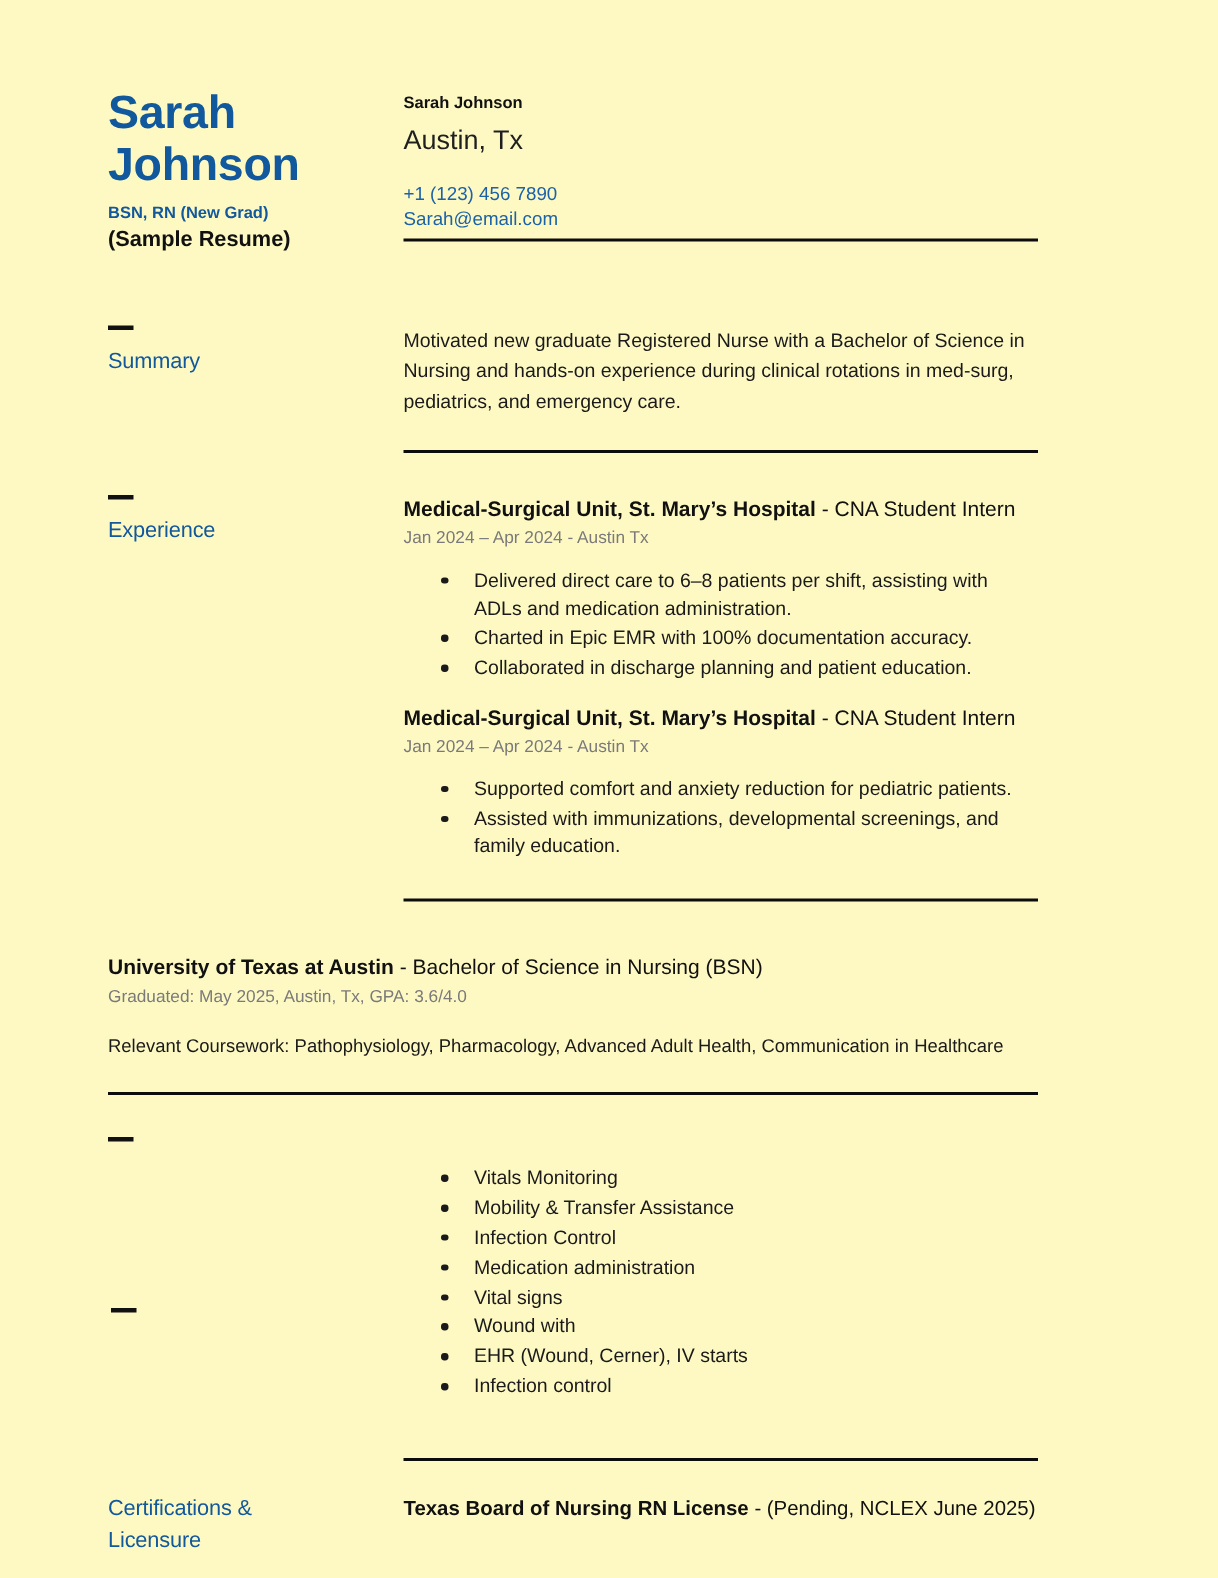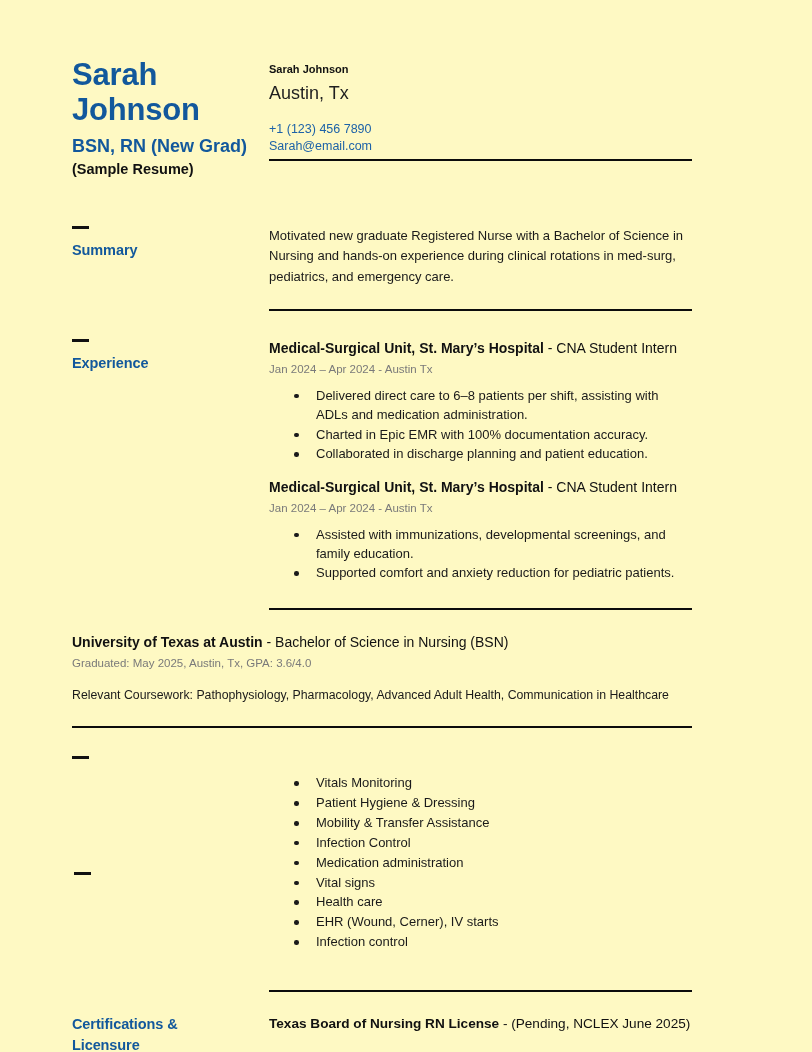--- a/index.html
+++ b/index.html
@@ -48,21 +48,21 @@
   .name-big {
     color: #12589c;
     font-size: 31px;
     line-height: 1.12;
     font-weight: 700;
     letter-spacing: -0.2px;
     margin: 0;
   }
   .name-sub {
     color: #12589c;
-    font-size: 18px;
+    font-size: 11px;
     font-weight: 700;
     line-height: 1.3;
     margin: 8px 0 0 0;
   }
   .name-sub2 {
     color: #111111;
     font-size: 14.5px;
     font-weight: 700;
     line-height: 1.3;
     margin: 1px 0 16px 0;
@@ -103,21 +103,21 @@
   
   .sec-dash {
     width: 17px;
     height: 3px;
     background: #111111;
     margin-bottom: 11px;
   }
   .sec-title {
     color: #12589c;
     font-size: 14.5px;
-    font-weight: 700;
+    font-weight: 400;
     line-height: 1.45;
     letter-spacing: -0.1px;
   }
 
   
   .para {
     font-size: 13px;
     line-height: 1.58;
     color: #1a1a1a;
     margin: 0;
@@ -234,53 +234,52 @@
           <li>Collaborated in discharge planning and patient education.</li>
         </ul>
       </div>
 
       <div style="height:13px"></div>
 
       <div>
         <p class="entry-title"><b>Medical-Surgical Unit, St. Mary’s Hospital</b><span> - CNA Student Intern</span></p>
         <p class="entry-meta">Jan 2024 – Apr 2024 - Austin Tx</p>
         <ul class="bullets">
+          <li>Supported comfort and anxiety reduction for pediatric patients.</li>
           <li>Assisted with immunizations, developmental screenings, and family education.</li>
-          <li>Supported comfort and anxiety reduction for pediatric patients.</li>
         </ul>
       </div>
 
       <div style="height:24px"></div>
       <div class="rule"></div>
     </div>
   </div>
 
   <div class="row" style="margin-top:-1px;">
-    <div class="col-right" style="padding-top:24px;">
+    <div class="col-right" style="padding-top:24px;margin-top:11px;">
       <p class="entry-title"><b>University of Texas at Austin</b><span> - Bachelor of Science in Nursing (BSN)</span></p>
       <p class="entry-meta">Graduated: May 2025, Austin,  Tx, GPA: 3.6/4.0</p>
       <p class="edu-course">Relevant Coursework: Pathophysiology, Pharmacology, Advanced Adult Health, Communication in Healthcare</p>
       <div style="height:22px"></div>
       <div class="rule"></div>
     </div>
   </div>
 
   <div class="row" style="margin-top:28px;">
     <div class="col-left">
       <div class="sec-dash"></div>
     </div>
     <div class="col-right">
       <ul class="bullets" style="margin-top:18px;">
         <li>Vitals Monitoring</li>
-        <li>Patient Hygiene &amp; Dressing</li>
         <li>Mobility &amp; Transfer Assistance</li>
         <li>Infection Control</li>
         <li>Medication administration</li>
         <li>Vital signs</li>
-        <li>Health care</li>
+        <li>Wound with</li>
         <li>EHR (Wound, Cerner), IV starts</li>
         <li>Infection control</li>
       </ul>
       <div style="height:37px"></div>
       <div class="rule"></div>
     </div>
   </div>
 
   <div class="row" style="margin-top:-2px;">
     <div class="col-left" style="padding-top:24px;">

